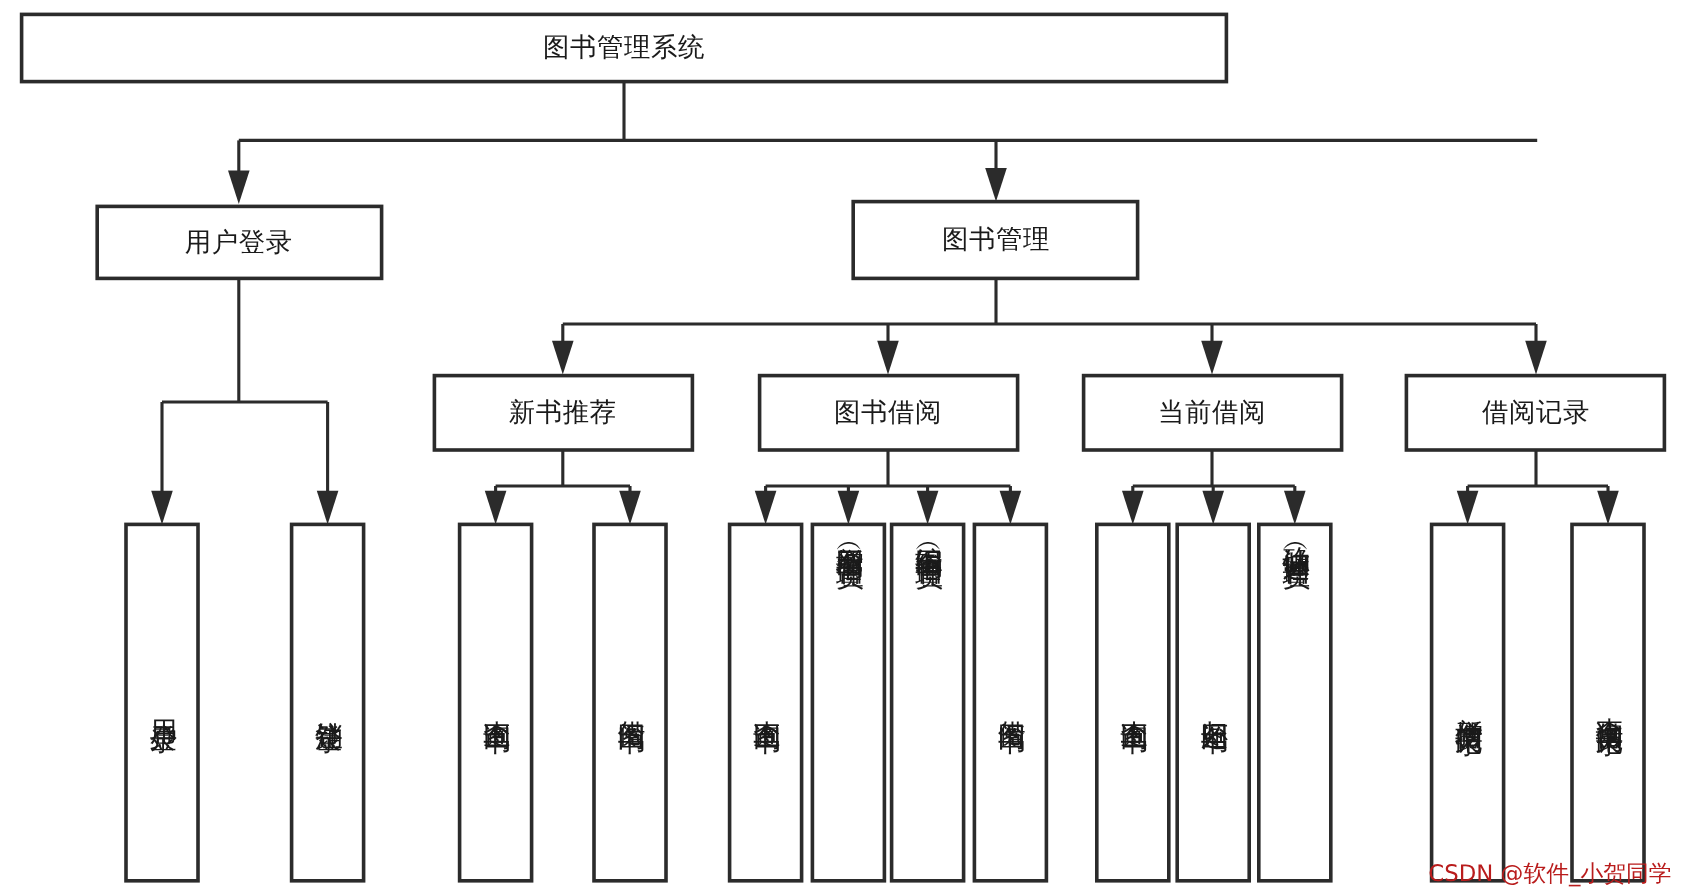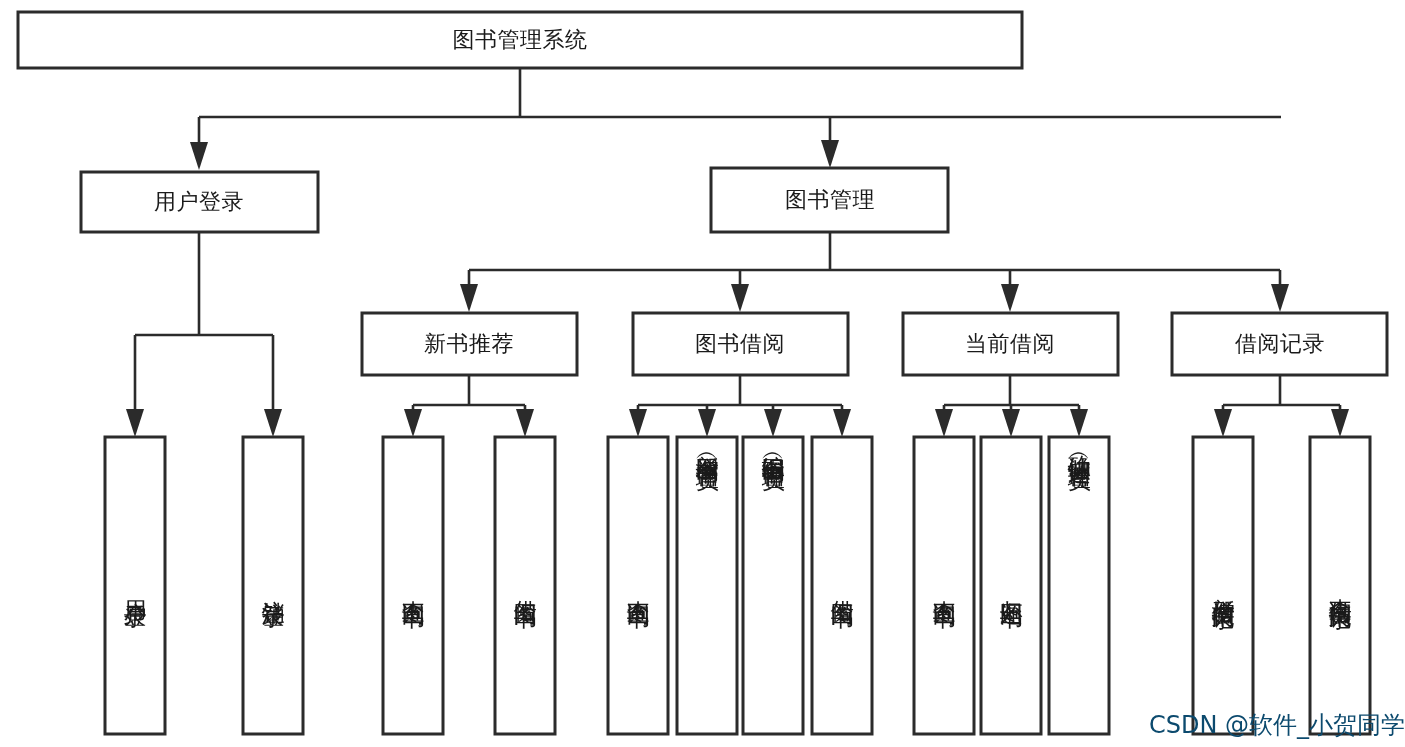--- a/index.html
+++ b/index.html
@@ -60,25 +60,25 @@
     font-family: "DejaVu Sans", "Liberation Sans", sans-serif;
     font-size: 23px;
     line-height: 1.28;
     color: #1a1a1a;
     letter-spacing: 2px;
     white-space: nowrap;
     text-align: center;
   }
   .watermark {
     position: absolute;
-    right: 0;
+    right: 12px;
     bottom: 6px;
     font-family: "DejaVu Sans", "Liberation Sans", sans-serif;
-    font-size: 24px;
-    color: #0c4a6e;
+    font-size: 19px;
+    color: #b91c1c;
     white-space: nowrap;
     pointer-events: none;
   }
 </style>
 </head>
 <body>
 
 <div id="diagram-root">
 
   <svg class="diagram" viewBox="0 0 1405 747" xmlns="http://www.w3.org/2000/svg">

